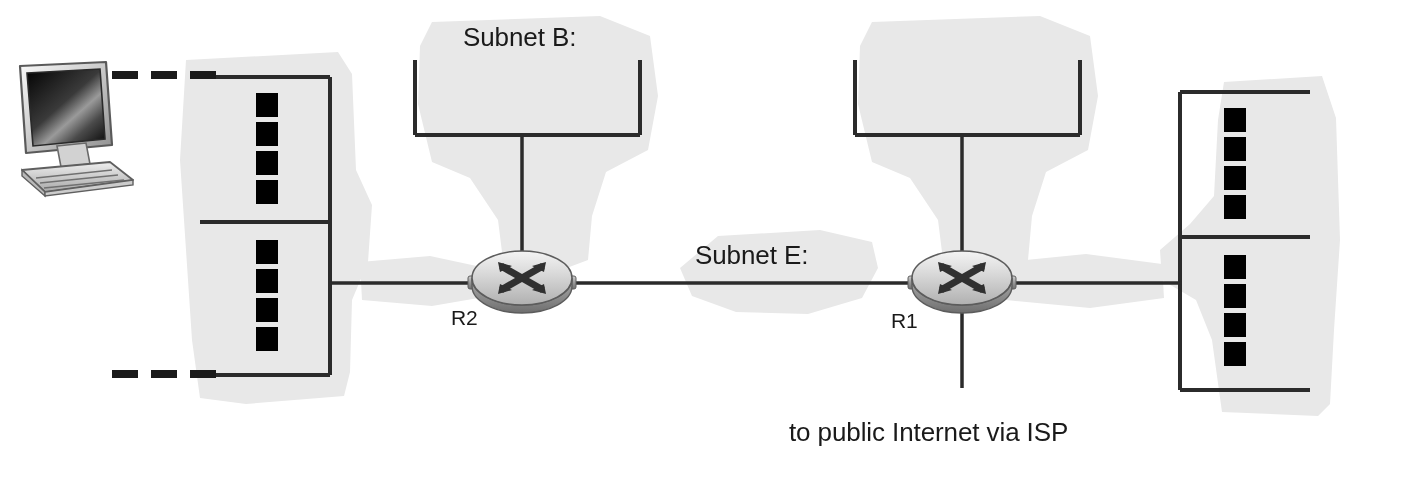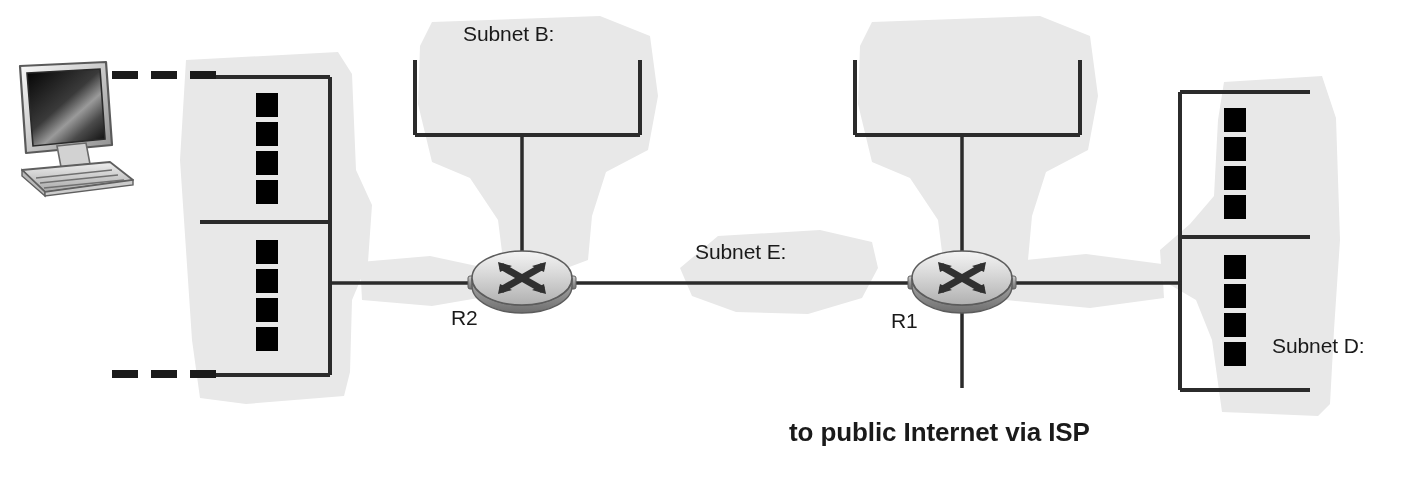--- a/index.html
+++ b/index.html
@@ -31,30 +31,30 @@
 
   .label {
     position: absolute;
     z-index: 4;
     font-family: "Liberation Sans", sans-serif;
     color: #1a1a1a;
     white-space: nowrap;
     letter-spacing: -0.1px;
   }
   .label-subnet {
-    font-size: 21px;
+    font-size: 26px;
     font-weight: 400;
   }
   .label-router {
     font-size: 21px;
     font-weight: 400;
   }
   .label-isp {
     font-size: 26px;
-    font-weight: 700;
+    font-weight: 400;
   }
 </style>
 </head>
 <body>
 
 <div id="stage">
 
   <svg id="blob-layer" viewBox="0 0 1410 480">
 
     <path fill="#e8e8e8" d="M 186 60 L 338 52 L 352 74 L 356 170 L 372 205 L 368 262 L 352 300 L 350 372 L 344 396
@@ -238,21 +238,20 @@
 
       <path d="M 22 170 L 22 176 L 45 196 L 45 192 Z" fill="#b9b9b9" stroke="#5f5f5f" stroke-width="1.4"></path>
       <path d="M 45 192 L 45 196 L 133 185 L 133 180 Z" fill="#cccccc" stroke="#5f5f5f" stroke-width="1.4"></path>
     </g>
   </svg>
 
 
   <div class="label label-subnet" style="left:463px; top:22px;">Subnet B:</div>
 
 
-  <div class="label label-subnet" style="left:1272px; top:334px;">Subnet D:</div>
 
   <div class="label label-subnet" style="left:695px; top:240px;">Subnet E:</div>
 
   <div class="label label-router" style="left:451px; top:306px;">R2</div>
 
   <div class="label label-router" style="left:891px; top:309px;">R1</div>
 
   <div class="label label-isp" style="left:789px; top:417px;">to public Internet via ISP</div>
 
 </div>

